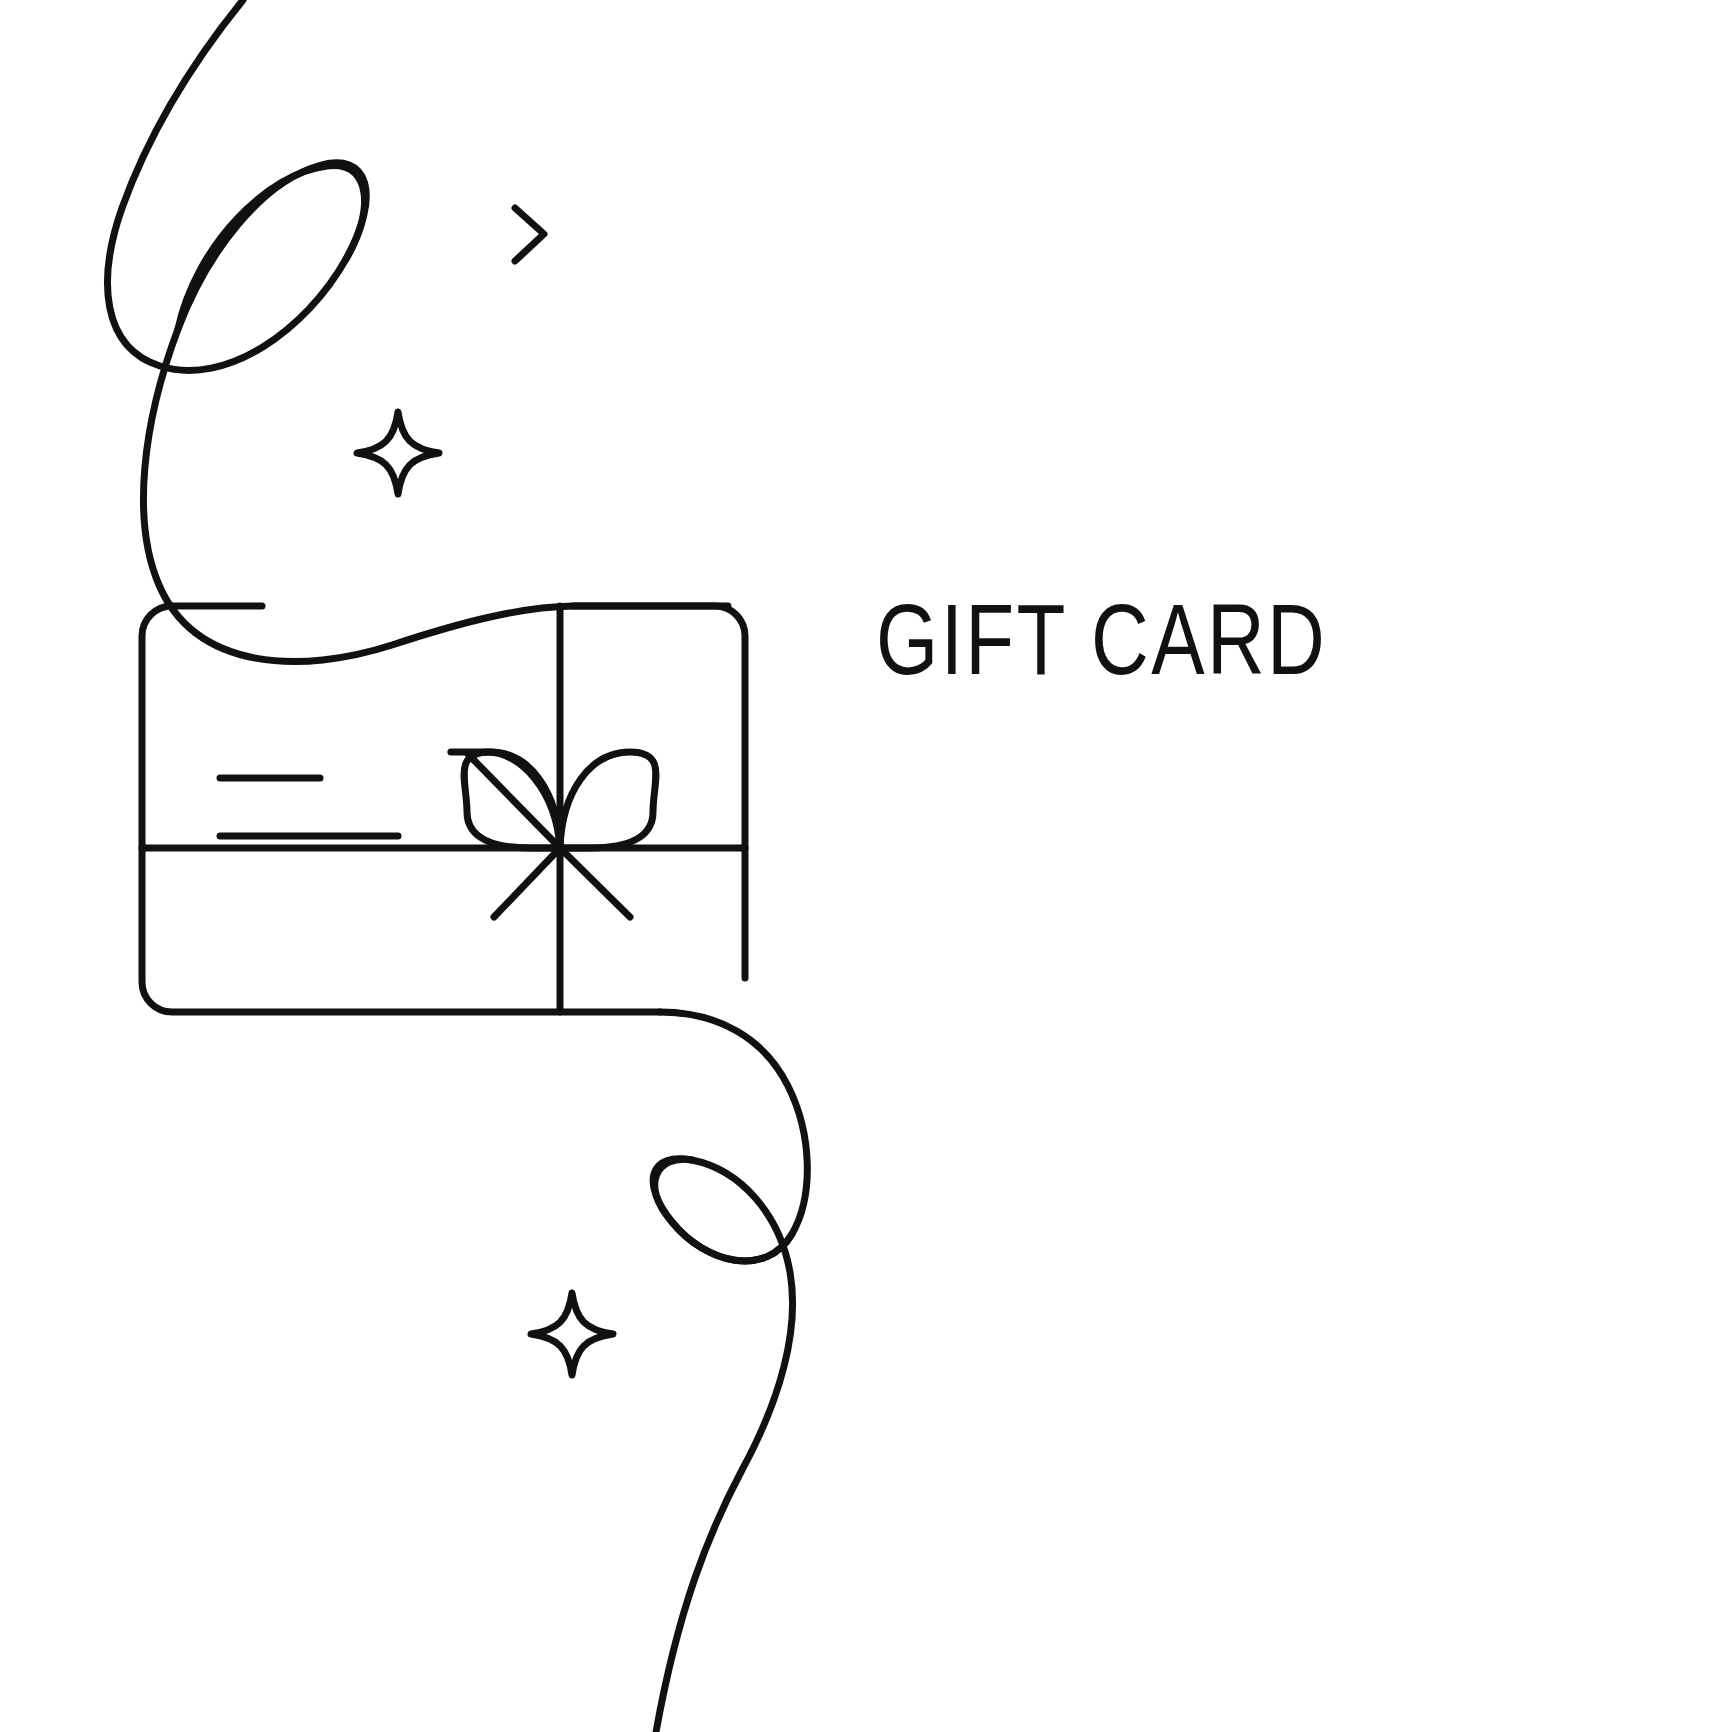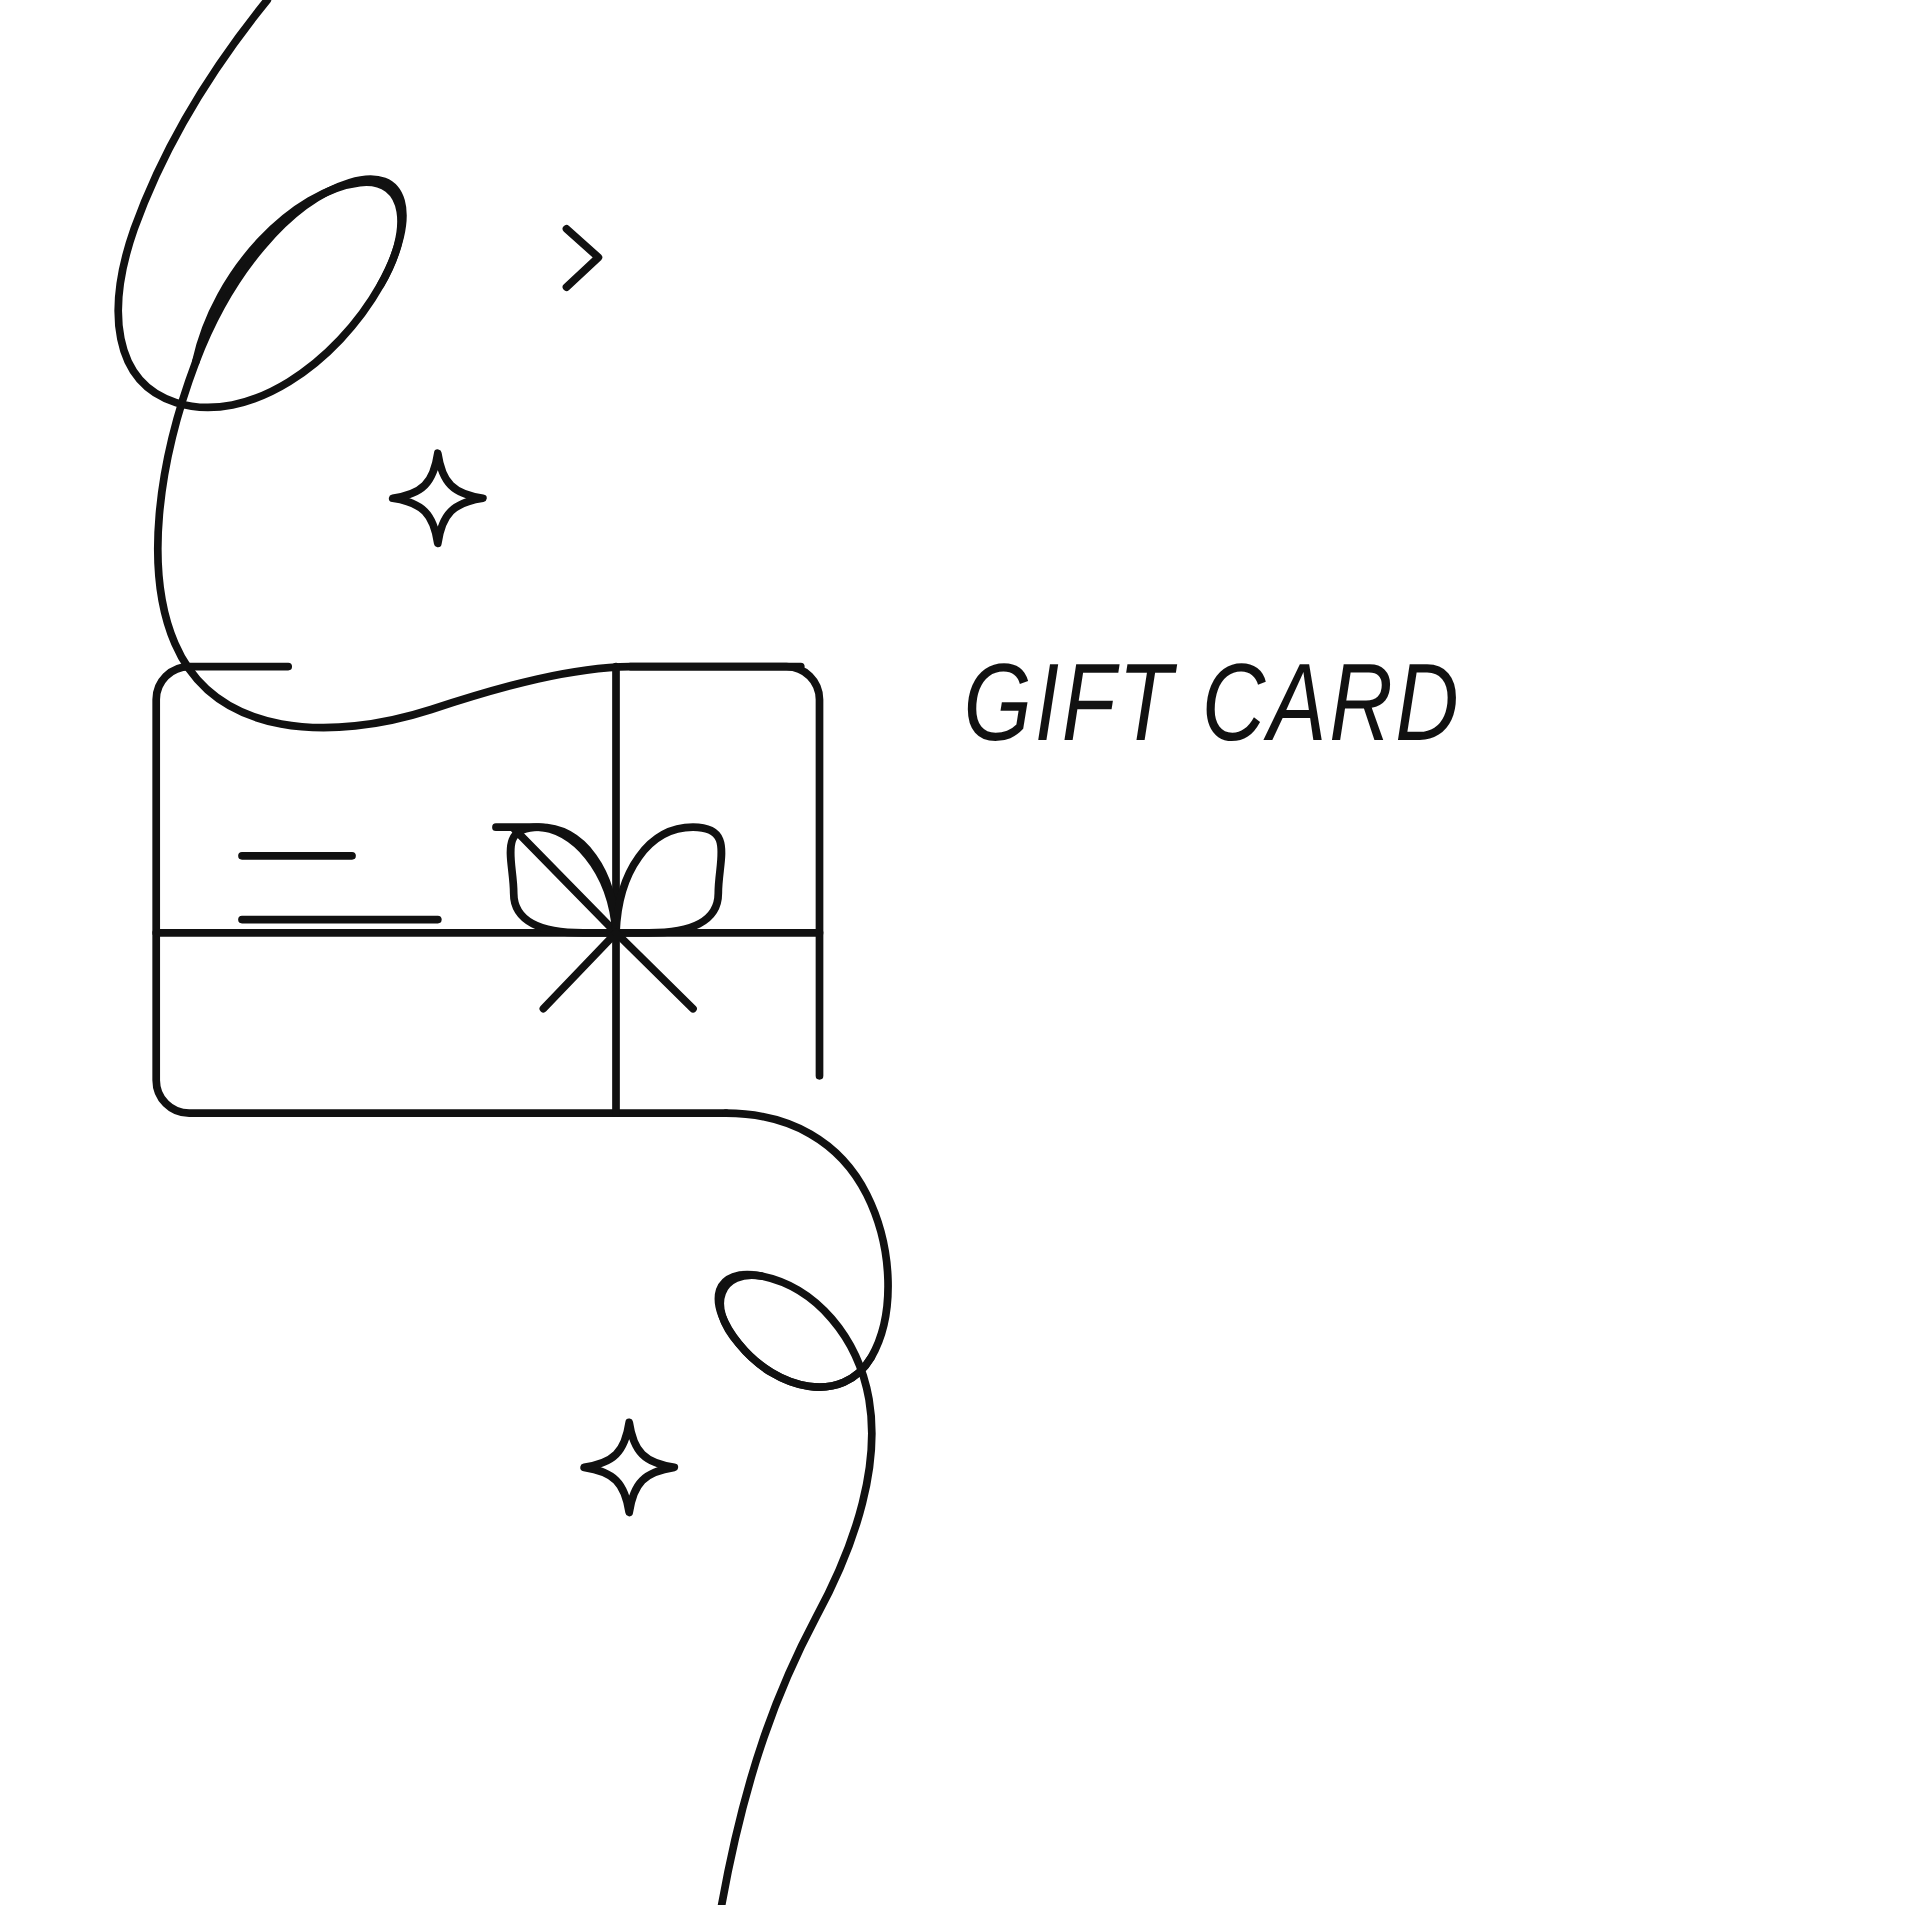--- a/index.html
+++ b/index.html
@@ -12,21 +12,20 @@
     width: 1732px;
     height: 1732px;
     font-family: "Liberation Sans", sans-serif;
     overflow: hidden;
   }
   #stage {
     position: relative;
     width: 1732px;
     height: 1732px;
     background: #ffffff;
-    font-style: italic;
   }
   #artboard {
     position: absolute;
     top: 0;
     left: 0;
     width: 1732px;
     height: 1732px;
     display: block;
   }
   .title-layer {

